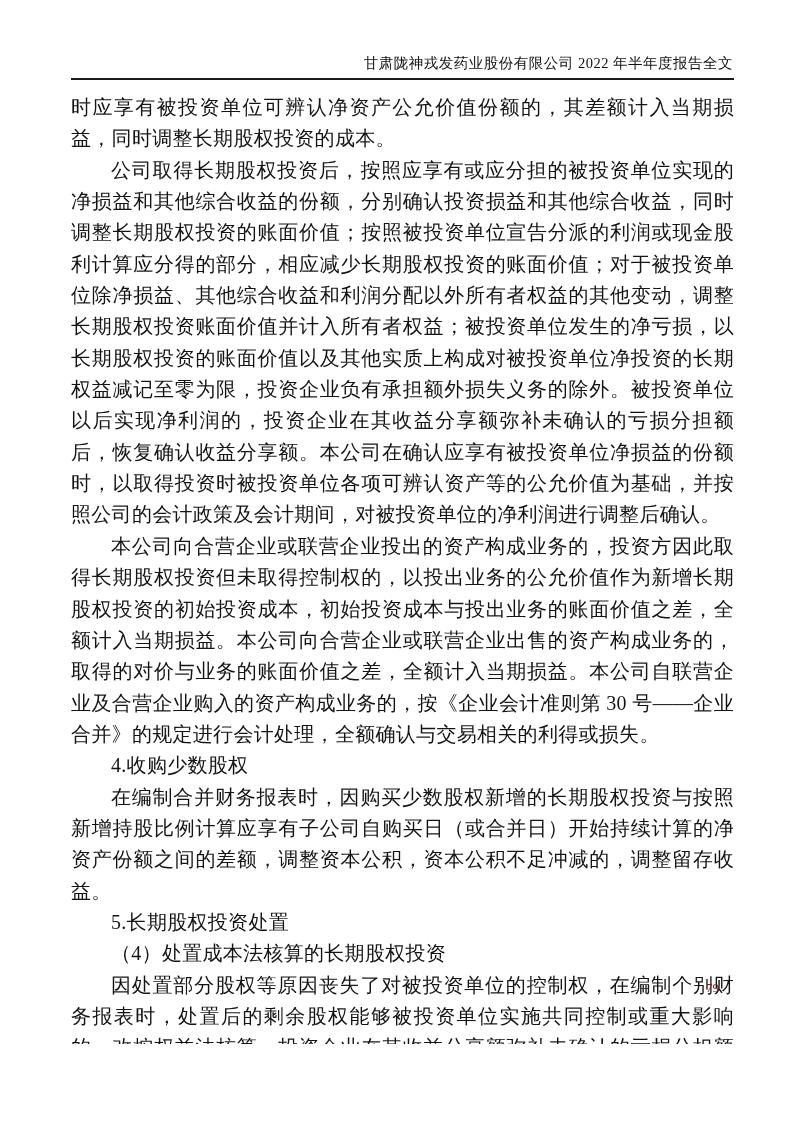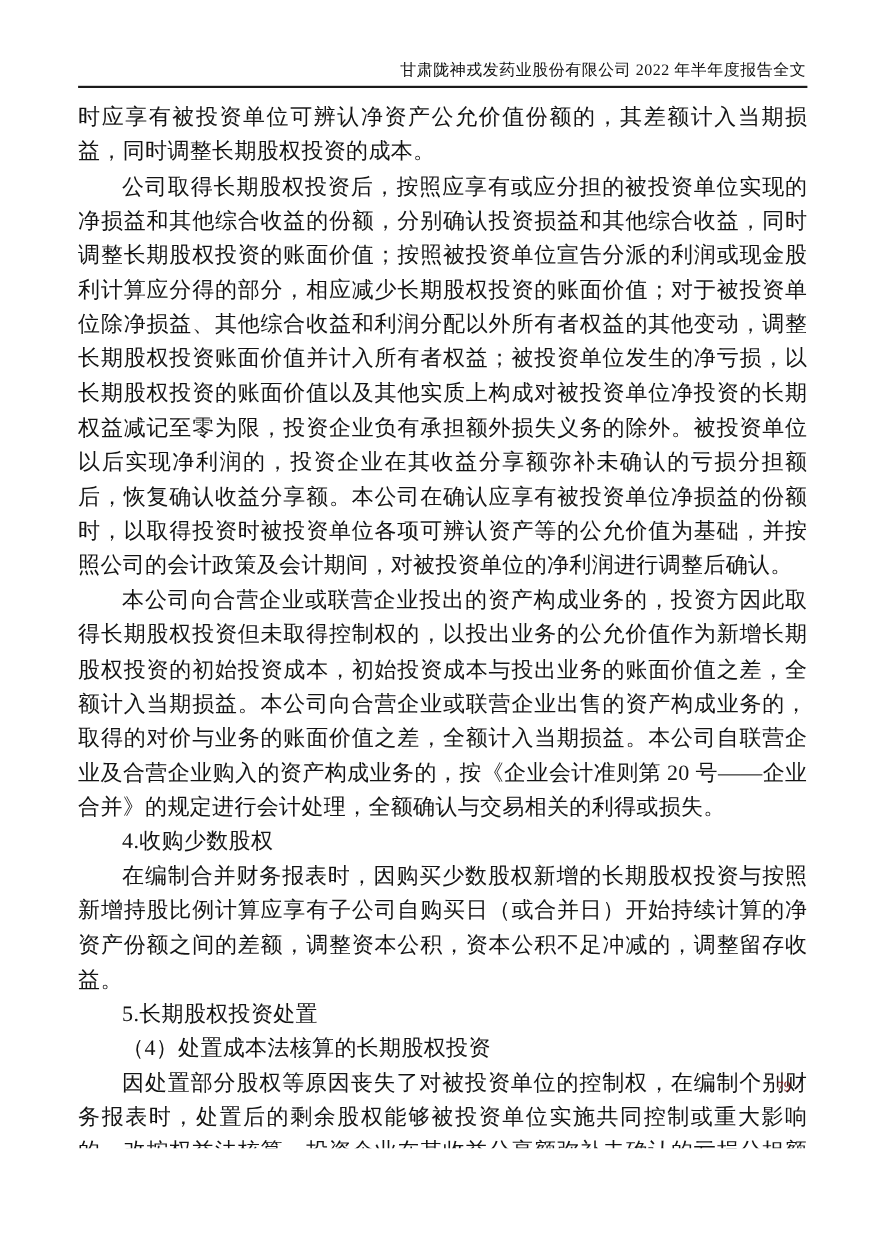--- a/index.html
+++ b/index.html
@@ -65,21 +65,21 @@
 
 <div class="page">
 
   <div class="header-title">甘肃陇神戎发药业股份有限公司 2022 年半年度报告全文</div>
 
   <div class="header-rule"></div>
 
   <div class="doc-body">
     <p>时应享有被投资单位可辨认净资产公允价值份额的，其差额计入当期损益，同时调整长期股权投资的成本。</p>
     <p class="indent">公司取得长期股权投资后，按照应享有或应分担的被投资单位实现的净损益和其他综合收益的份额，分别确认投资损益和其他综合收益，同时调整长期股权投资的账面价值；按照被投资单位宣告分派的利润或现金股利计算应分得的部分，相应减少长期股权投资的账面价值；对于被投资单位除净损益、其他综合收益和利润分配以外所有者权益的其他变动，调整长期股权投资账面价值并计入所有者权益；被投资单位发生的净亏损，以长期股权投资的账面价值以及其他实质上构成对被投资单位净投资的长期权益减记至零为限，投资企业负有承担额外损失义务的除外。被投资单位以后实现净利润的，投资企业在其收益分享额弥补未确认的亏损分担额后，恢复确认收益分享额。本公司在确认应享有被投资单位净损益的份额时，以取得投资时被投资单位各项可辨认资产等的公允价值为基础，并按照公司的会计政策及会计期间，对被投资单位的净利润进行调整后确认。</p>
-    <p class="indent">本公司向合营企业或联营企业投出的资产构成业务的，投资方因此取得长期股权投资但未取得控制权的，以投出业务的公允价值作为新增长期股权投资的初始投资成本，初始投资成本与投出业务的账面价值之差，全额计入当期损益。本公司向合营企业或联营企业出售的资产构成业务的，取得的对价与业务的账面价值之差，全额计入当期损益。本公司自联营企业及合营企业购入的资产构成业务的，按《企业会计准则第 20 号——企业合并》的规定进行会计处理，全额确认与交易相关的利得或损失。</p>
+    <p class="indent">本公司向合营企业或联营企业投出的资产构成业务的，投资方因此取得长期股权投资但未取得控制权的，以投出业务的公允价值作为新增长期股权投资的初始投资成本，初始投资成本与投出业务的账面价值之差，全额计入当期损益。本公司向合营企业或联营企业出售的资产构成业务的，取得的对价与业务的账面价值之差，全额计入当期损益。本公司自联营企业及合营企业购入的资产构成业务的，按《企业会计准则第 30 号——企业合并》的规定进行会计处理，全额确认与交易相关的利得或损失。</p>
     <p class="indent">4.收购少数股权</p>
     <p class="indent">在编制合并财务报表时，因购买少数股权新增的长期股权投资与按照新增持股比例计算应享有子公司自购买日（或合并日）开始持续计算的净资产份额之间的差额，调整资本公积，资本公积不足冲减的，调整留存收益。</p>
     <p class="indent">5.长期股权投资处置</p>
     <p class="indent">（4）处置成本法核算的长期股权投资</p>
     <p class="indent">因处置部分股权等原因丧失了对被投资单位的控制权，在编制个别财务报表时，处置后的剩余股权能够被投资单位实施共同控制或重大影响的，改按权益法核算，投资企业在其收益分享额弥补未确认的亏损分担额后；处置后的剩余股权不能对被投资单位实施共同控制或重大影响的，改按进入工具确认</p>
   </div>
 
   <div class="page-number">79</div>
 
 </div>

